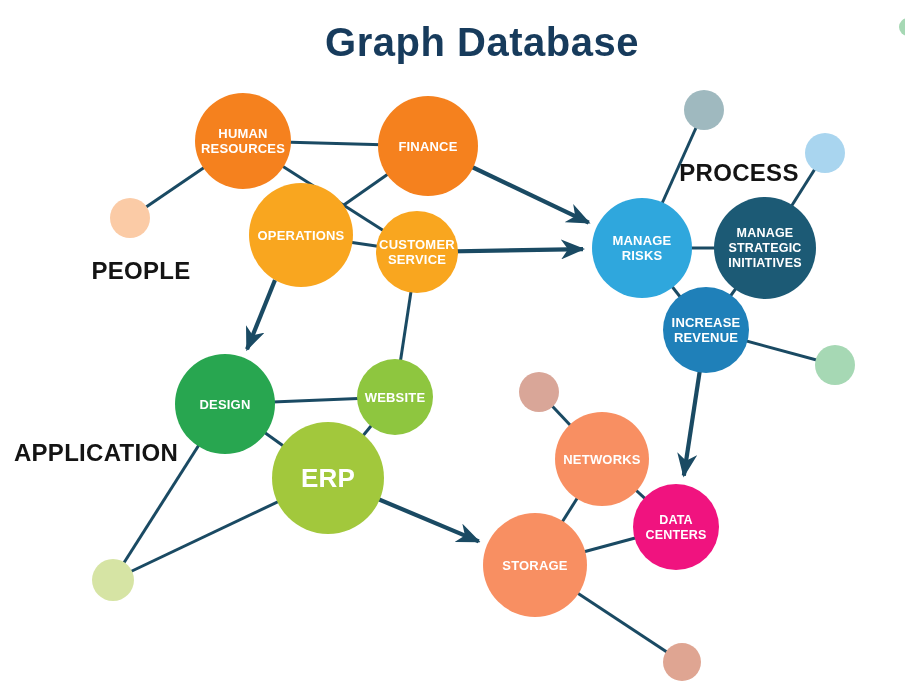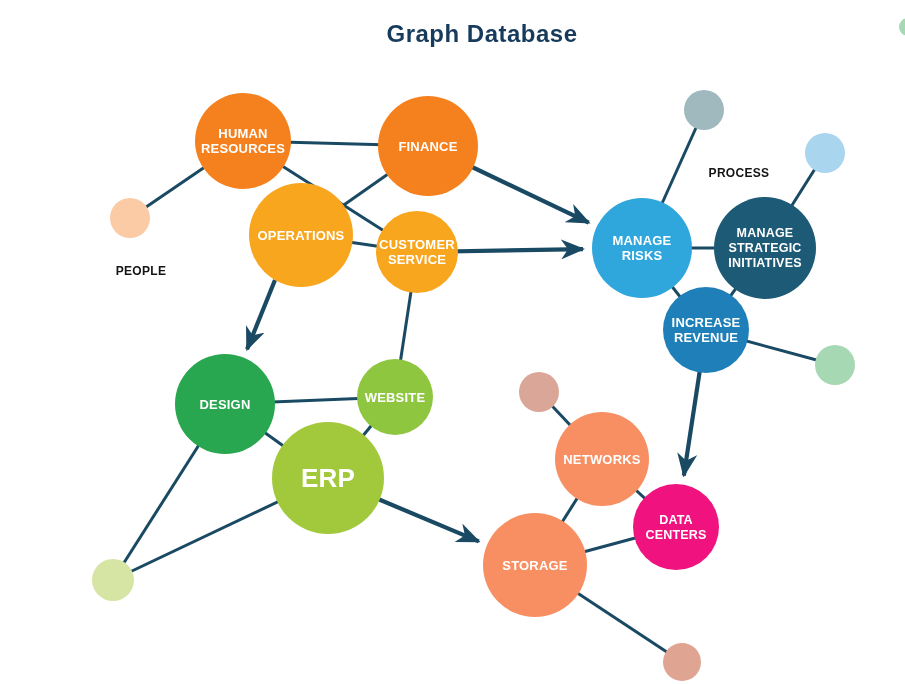--- a/index.html
+++ b/index.html
@@ -10,30 +10,30 @@
     background: #ffffff;
     overflow: hidden;
     font-family: "Liberation Sans", sans-serif;
   }
   #graph { position: absolute; left: 0; top: 0; }
   .title {
     position: absolute;
     left: 482px;
     top: 20px;
     transform: translateX(-50%);
-    font-size: 24px;
+    font-size: 40px;
     font-weight: bold;
     letter-spacing: 0.5px;
     color: #173B5C;
     white-space: nowrap;
   }
   .group-label {
     position: absolute;
     transform: translate(-50%, -50%);
-    font-size: 12px;
+    font-size: 24px;
     font-weight: bold;
     letter-spacing: 0.3px;
     color: #141414;
     white-space: nowrap;
   }
   #lbl-people        { left: 141px; top: 271px; }
   #lbl-process       { left: 739px; top: 173px; }
   #lbl-application   { left: 96px;  top: 453px; }
   #lbl-infrastructure{ left: 774px; top: 594px; }
   svg text {
@@ -118,13 +118,14 @@
         <text x="328" text-anchor="middle" font-size="26" fill="#FFFFFF"><tspan x="328" y="478" dominant-baseline="central">ERP</tspan></text>
         <text x="602" text-anchor="middle" font-size="13" fill="#FFFFFF"><tspan x="602" y="459" dominant-baseline="central">NETWORKS</tspan></text>
         <text x="676" text-anchor="middle" font-size="12.5" fill="#FFFFFF"><tspan x="676" y="519.5" dominant-baseline="central">DATA</tspan><tspan x="676" y="534.5" dominant-baseline="central">CENTERS</tspan></text>
         <text x="535" text-anchor="middle" font-size="13" fill="#FFFFFF"><tspan x="535" y="565" dominant-baseline="central">STORAGE</tspan></text>
       </g>
   </svg>
 
   <div class="title">Graph Database</div>
   <div class="group-label" id="lbl-people">PEOPLE</div>
   <div class="group-label" id="lbl-process">PROCESS</div>
+  <div class="group-label" id="lbl-application">APPLICATION</div>
 </div>
 
 </body></html>

